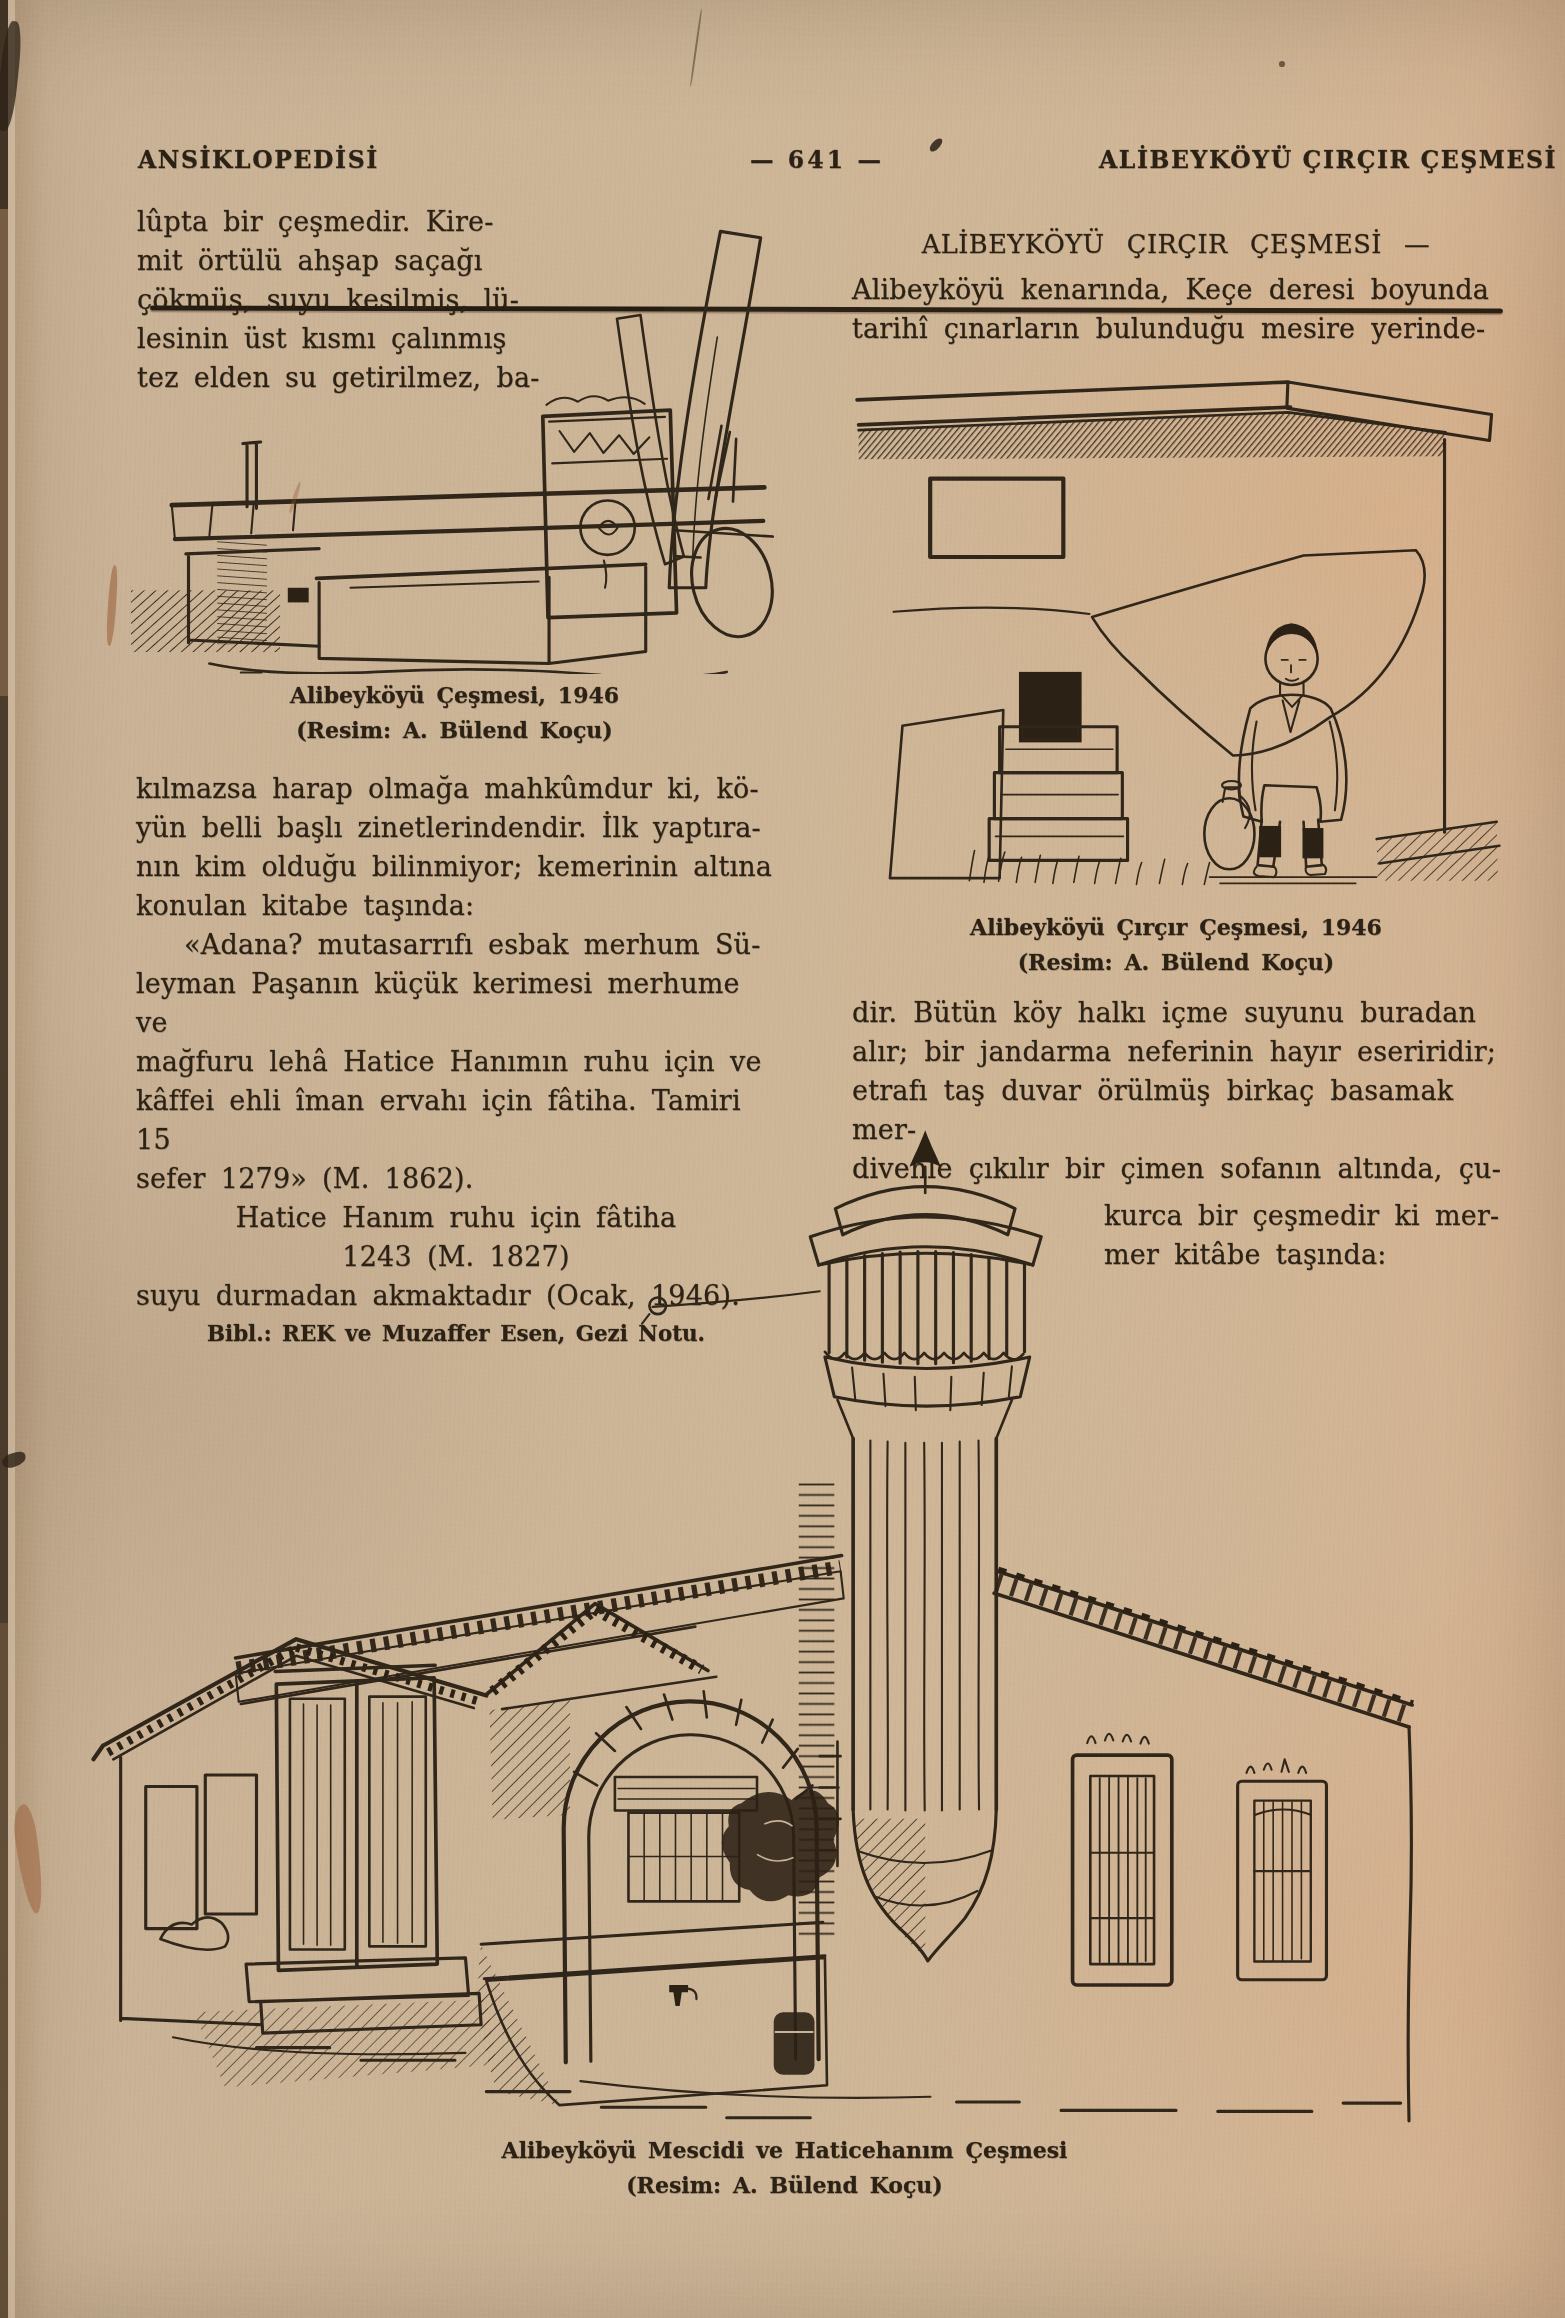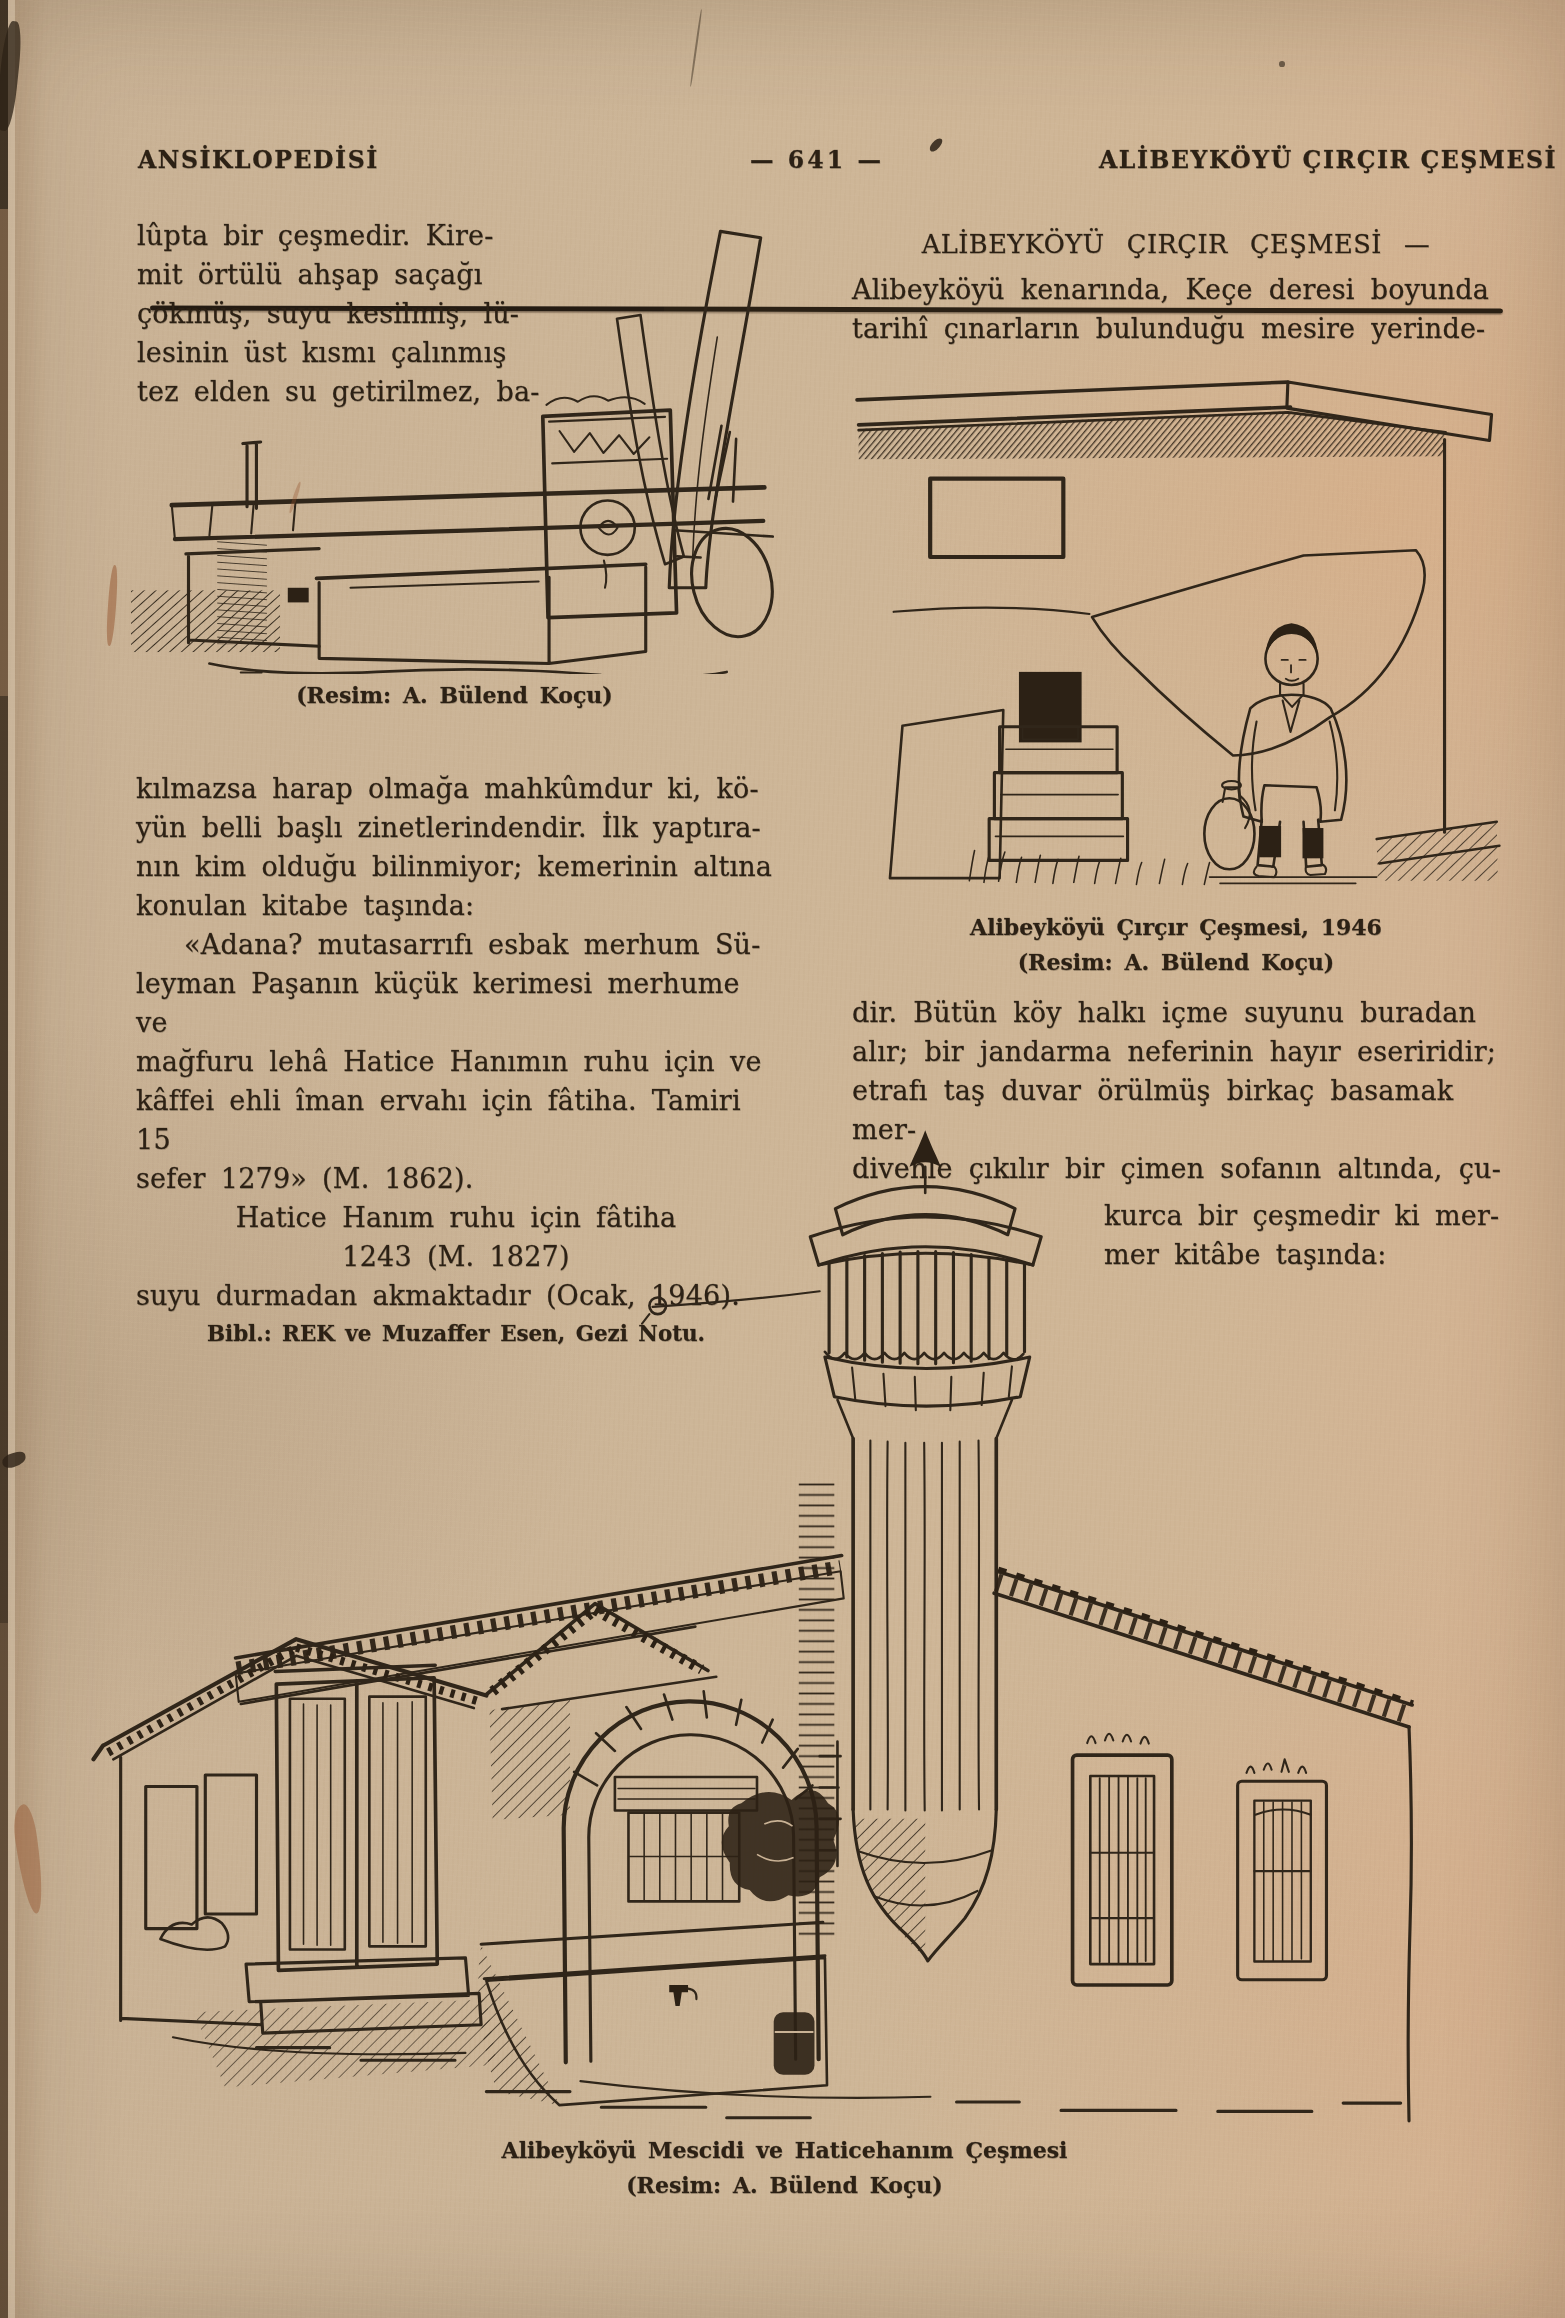--- a/index.html
+++ b/index.html
@@ -52,21 +52,21 @@
 <div class="page">
   <div class="grain"></div>
 
   <div class="hdr ink">
     <span class="l">ANSİKLOPEDİSİ</span>
     <span class="c">— 641 —</span>
     <span class="r">ALİBEYKÖYÜ ÇIRÇIR ÇEŞMESİ</span>
   </div>
   <div class="rule"></div>
 
-  <div class="abs ink body-txt pre" style="left:137px;top:216px;width:494px;">lûpta bir çeşmedir. Kire-
+  <div class="abs ink body-txt pre" style="left:137px;top:202px;width:494px;">lûpta bir çeşmedir. Kire-
 mit örtülü ahşap saçağı
 çökmüş, suyu kesilmiş, lü-
 lesinin üst kısmı çalınmış
 tez elden su getirilmez, ba-</div>
 
   <svg class="abs" style="left:131px;top:222px;" width="648" height="452" viewBox="0 0 1240 865">
     <defs>
       <pattern id="f1h" width="15" height="15" patternUnits="userSpaceOnUse" patternTransform="rotate(48)">
         <line x1="0" y1="0" x2="0" y2="15" stroke="#31271b" stroke-width="3.6"></line>
         </pattern>
@@ -107,20 +107,21 @@
       <path class="sk" d="M1105,530 l25,-140 M1118,532 l28,-130 M1152,535 l6,-120" stroke-width="5"></path>
       <path class="sk" d="M1040,590 L1228,602 M1045,640 L1090,642" stroke-width="5"></path>
     </g>
     <g>
       <path class="sk" d="M150,845 q120,26 320,16 q220,-12 430,6 q160,10 240,-6" stroke-width="5"></path>
       <path class="sk" d="M300,878 h60 M520,884 h80 M780,880 h70 M210,862 h40" stroke-width="4"></path>
     </g>
   </svg>
 
   <div class="abs ink cap" style="left:137px;top:678px;width:635px;">
+    <div>Alibeyköyü Çeşmesi, 1946</div>
     <div>(Resim: A. Bülend Koçu)</div>
   </div>
 
   <div class="abs" style="left:136px;top:769px;width:640px;">
     <div class="ink body-txt pre">kılmazsa harap olmağa mahkûmdur ki, kö-
 yün belli başlı zinetlerindendir. İlk yaptıra-
 nın kim olduğu bilinmiyor; kemerinin altına
 konulan kitabe taşında:</div>
     <div class="ink body-txt pre ind">«Adana? mutasarrıfı esbak merhum Sü-
 leyman Paşanın küçük kerimesi merhume ve

